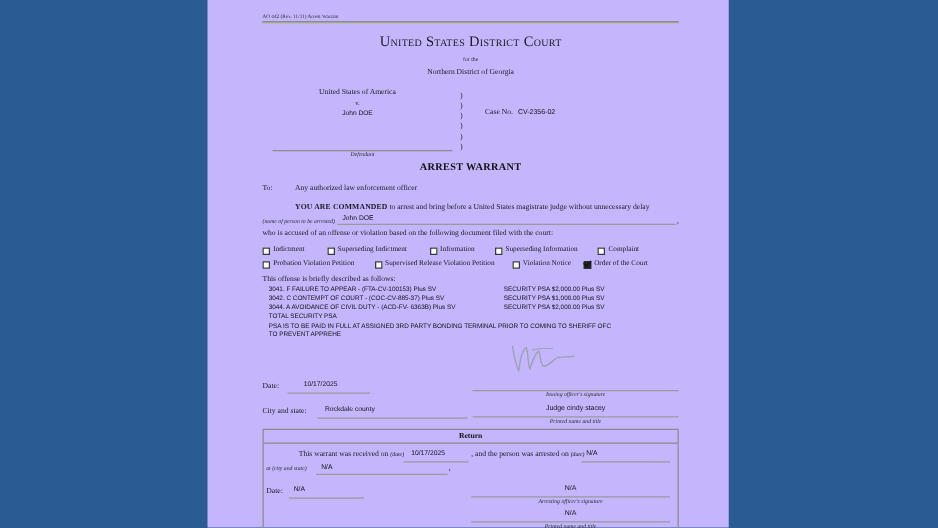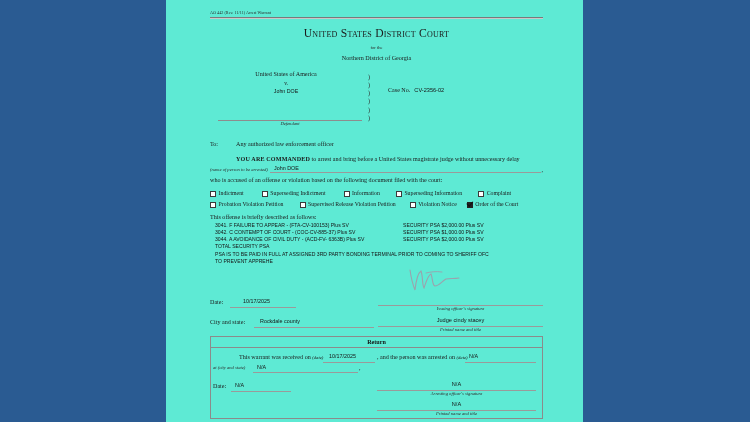--- a/index.html
+++ b/index.html
@@ -14,21 +14,21 @@
     overflow: hidden;
   }
 
   
   #page {
     position: absolute;
     left: 166px;
     top: 0;
     width: 417px;
     height: 422px;
-    background: #5eead4;
+    background: #c4b5fd;
     box-sizing: border-box;
     padding: 0 0 0 0;
   }
   .inner {
     position: absolute;
     left: 44px;
     top: 0;
     width: 333px;
     height: 422px;
   }
@@ -359,20 +359,21 @@
         <div class="defname">John DOE</div>
       </div>
       <div class="def-rule"></div>
       <div class="def-label">Defendant</div>
       <div class="parens">)<br>)<br>)<br>)<br>)<br>)</div>
       <div class="caseno">
         <span>Case No.</span><span class="val">CV-2356-02</span>
       </div>
     </div>
 
+    <div class="aw-heading">ARREST WARRANT</div>
 
     <div class="to-line">
       <span class="lbl">To:</span><span>Any authorized law enforcement officer</span>
     </div>
 
     <div class="commanded">
       <b>YOU ARE COMMANDED</b><span> to arrest and bring before a United States magistrate judge without unnecessary delay</span>
     </div>
 
     <div class="person-row">

